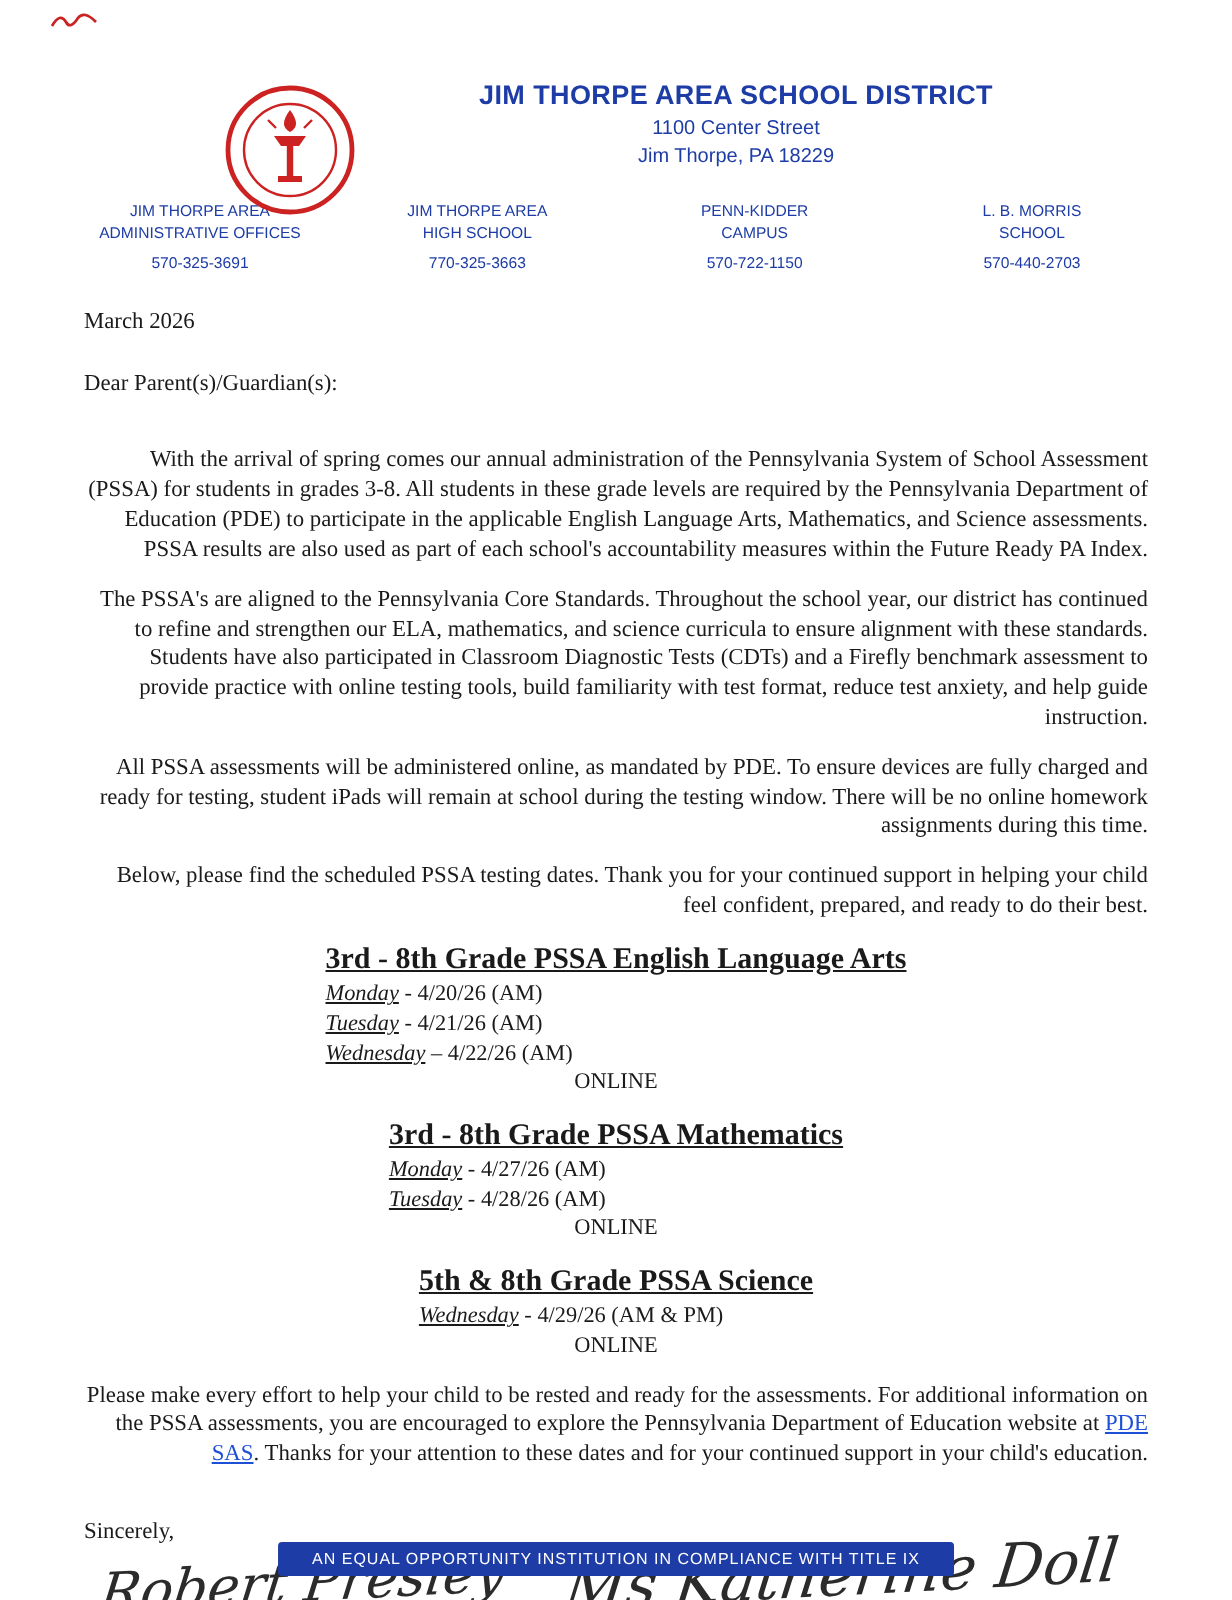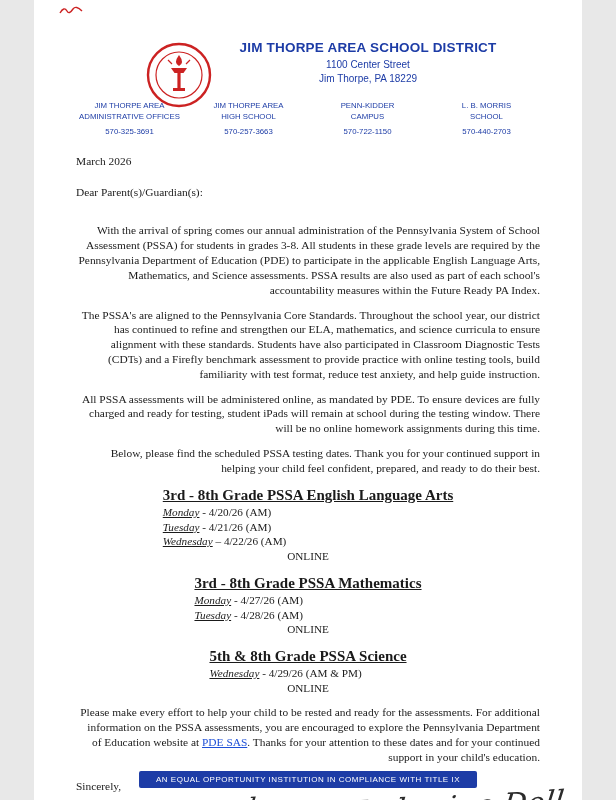--- a/index.html
+++ b/index.html
@@ -1,19 +1,19 @@
 <!DOCTYPE html>
 <html><head>
 <meta charset="utf-8">
 <style>
   * { margin:0; padding:0; box-sizing:border-box; }
   html,body { background:#e8e8e8; }
   body { font-family:"Liberation Serif", serif; }
   .page {
-    position:relative; width:548px; height:800px; margin:0 auto;
+    position:relative; width:616px; height:800px; margin:0 auto;
     background:#ffffff; color:#1a1a1a; overflow:hidden;
   }
   
   .corner-mark { position:absolute; left:24px; top:4px; }
   .header { position:relative; padding-top:40px; }
   .logo { position:absolute; left:112px; top:42px; width:66px; height:66px; }
   .header-text { text-align:center; margin-left:150px; margin-right:30px; color:#1d3ca6; }
   .district-name { font-family:"Liberation Sans", sans-serif; font-weight:bold; font-size:13.5px; letter-spacing:0.2px; }
   .addr { font-family:"Liberation Sans", sans-serif; font-size:10px; margin-top:3px; line-height:1.35;text-align:center; }
   .contacts { display:flex; justify-content:space-between; margin:16px 36px 0 36px; }
@@ -27,21 +27,21 @@
   
   .schedule { margin-top:6px; }
   .sched-section { width:max-content; margin:0 auto 10px auto; }
   .sched-title { font-weight:bold; text-decoration:underline; text-align:center; font-size:15px; }
   .sched-line { font-size:11.2px; line-height:1.3; }
   .sched-line .day { font-style:italic; text-decoration:underline;margin-top:35px; }
   .sched-online { text-align:center; font-size:11.2px; }
   
   .closing { margin-top:10px; }
   .link { color:#1d4fd7; text-decoration:underline; cursor:pointer; }
-  .sincerely { margin-top:14px; }
+  .sincerely { margin-top:24px; }
   .sig-row { display:flex; align-items:flex-end; margin-top:2px; }
   .sig-col-1 { width:238px; padding-left:6px; }
   .sig-col-2 { flex:1; }
   .sig-script {
     font-family:"DejaVu Serif", serif; font-style:italic; color:#2b2b2b;
     transform:rotate(-3deg) skewX(-10deg); transform-origin:left bottom;
     white-space:nowrap;
   }
   .sig-script.s1 { font-size:27px; }
   .sig-script.s2 { font-size:30px; }
@@ -82,21 +82,21 @@
     </div>
     <div class="contacts">
       <div class="contact-col">
         <div>JIM THORPE AREA</div>
         <div>ADMINISTRATIVE OFFICES</div>
         <div class="phone">570-325-3691</div>
       </div>
       <div class="contact-col">
         <div>JIM THORPE AREA</div>
         <div>HIGH SCHOOL</div>
-        <div class="phone">570-257-3663</div>
+        <div class="phone">770-325-3663</div>
       </div>
       <div class="contact-col">
         <div>PENN-KIDDER</div>
         <div>CAMPUS</div>
         <div class="phone">570-722-1150</div>
       </div>
       <div class="contact-col">
         <div>L. B. MORRIS</div>
         <div>SCHOOL</div>
         <div class="phone">570-440-2703</div>

